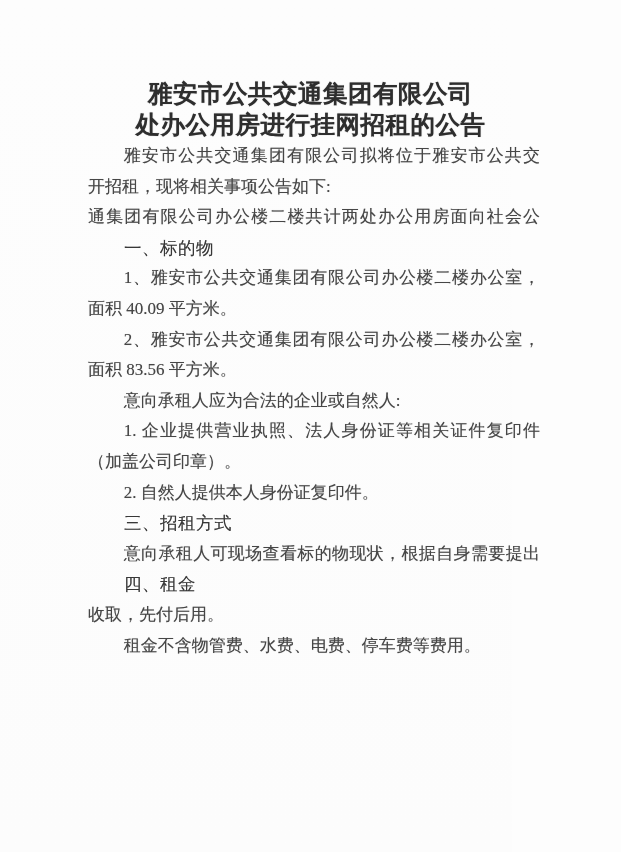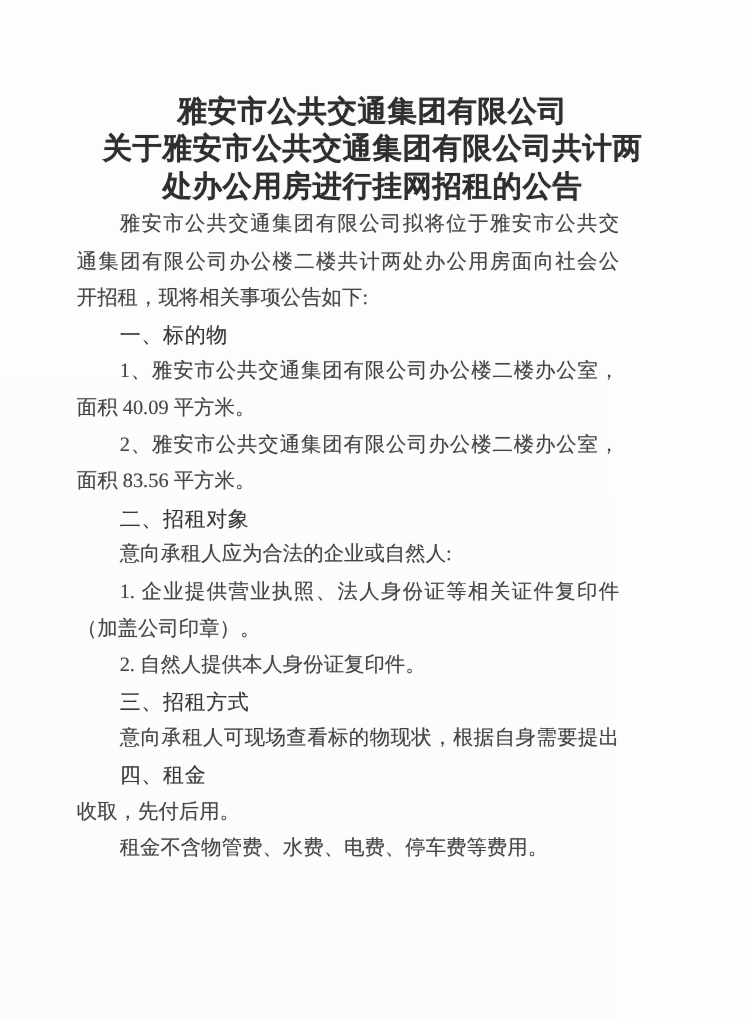--- a/index.html
+++ b/index.html
@@ -24,21 +24,21 @@
   .title-line {
     font-size: 24.5px;
     line-height: 31px;
     font-weight: bold;
     letter-spacing: 0.5px;
     color: #2e2e2e;
     text-shadow: 0 0 0.8px rgba(46,46,46,0.55);
     white-space: nowrap;
   }
   .doc-body {
-    margin: 1px 81px 0 64px;
+    margin: 1px 81px 0 88px;
     width: 452px;
     font-size: 17px;
     color: #464646;
   }
   .para-line {
     line-height: 30.6px;
     text-align: justify;
     text-shadow: 0 0 0.7px rgba(70,70,70,0.45);
   }
   .para-line.fill {
@@ -57,39 +57,37 @@
     letter-spacing: 0.5px;
     text-shadow: 0 0 0.6px rgba(56,56,56,0.4);
   }
 </style>
 </head>
 <body>
 
 <div class="page">
   <div class="doc-title">
     <div class="title-line">雅安市公共交通集团有限公司</div>
-    <div class="title-line">关于雅安市公共交通集团有限公司共计两</div>
     <div class="title-line">处办公用房进行挂网招租的公告</div>
   </div>
   <div class="doc-body">
       <div class="para">
         <div class="para-line first fill">雅安市公共交通集团有限公司拟将位于雅安市公共交</div>
+        <div class="para-line">开招租，现将相关事项公告如下:</div>
         <div class="para-line fill">通集团有限公司办公楼二楼共计两处办公用房面向社会公</div>
-        <div class="para-line">开招租，现将相关事项公告如下:</div>
       </div>
       <div class="heading">一、标的物</div>
       <div class="para">
         <div class="para-line first fill">1、雅安市公共交通集团有限公司办公楼二楼办公室，</div>
         <div class="para-line">面积 40.09 平方米。</div>
       </div>
       <div class="para">
         <div class="para-line first fill">2、雅安市公共交通集团有限公司办公楼二楼办公室，</div>
         <div class="para-line">面积 83.56 平方米。</div>
       </div>
-      <div class="heading">二、招租对象</div>
       <div class="para">
         <div class="para-line first">意向承租人应为合法的企业或自然人:</div>
       </div>
       <div class="para">
         <div class="para-line first fill">1. 企业提供营业执照、法人身份证等相关证件复印件</div>
         <div class="para-line">（加盖公司印章）。</div>
       </div>
       <div class="para">
         <div class="para-line first">2. 自然人提供本人身份证复印件。</div>
       </div>

